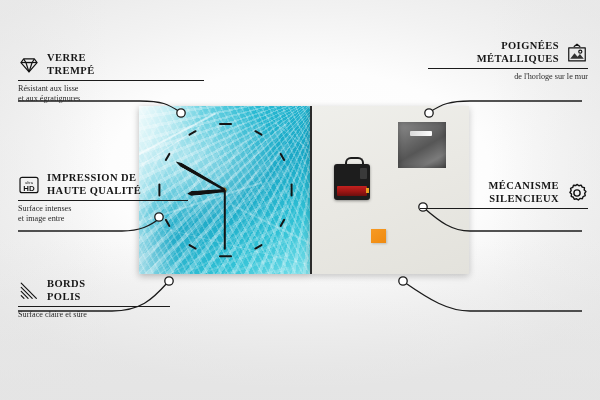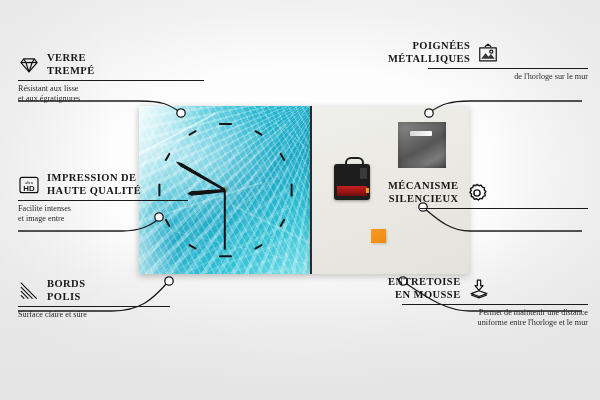--- a/index.html
+++ b/index.html
@@ -115,21 +115,21 @@
     position:absolute;width:5px;height:5px;border-radius:50%;
     background:#a8762c;left:50%;top:50%;transform:translate(-50%,-50%);
     box-shadow:0 0 2px rgba(0,0,0,.5);
   }
 
   
   .feature{position:absolute;width:200px;}
   .feature.left{text-align:left;}
   .feature.right{text-align:right;}
   .f-head{display:flex;align-items:center;gap:7px;}
-  .feature.right .f-head{}
+  .feature.right .f-head{justify-content:flex-end;}
   .f-title{
     font-family:"Liberation Serif", serif;
     font-weight:bold;font-size:10.5px;line-height:12.5px;
     letter-spacing:.45px;color:#161616;text-transform:uppercase;
   }
   .f-rule{height:1px;background:#1b1b1b;margin:3px 0 3px 0;}
   .f-sub{
     font-family:"Liberation Serif", serif;
     font-size:8.2px;line-height:10px;color:#2a2a2a;
   }
@@ -255,21 +255,21 @@
           <text x="12" y="10.6" font-family="Liberation Sans, sans-serif" font-size="4.4" fill="#121212" text-anchor="middle">ultra</text>
           <text x="12" y="18" font-family="Liberation Sans, sans-serif" font-size="8.6" font-weight="bold" fill="#121212" text-anchor="middle">HD</text>
         </svg>
       </span>
       <div>
         <div class="f-title">IMPRESSION DE</div>
         <div class="f-title">HAUTE QUALITÉ</div>
       </div>
     </div>
     <div class="f-rule rule-impression"></div>
-    <div class="f-sub">Facilite intenses</div>
+    <div class="f-sub">Surface intenses</div>
     <div class="f-sub">et image entre</div>
   </div>
 
   <div class="feature left" id="feat-bords">
     <div class="f-head">
       <span class="f-icon">
         <svg viewBox="0 0 24 24" stroke="#121212" stroke-width="1.25" stroke-linecap="round">
           <path d="M3.5 3.5 L20 20"></path>
             <path d="M3.5 8 L15.5 20"></path>
             <path d="M3.5 12.5 L11 20"></path>
@@ -313,32 +313,14 @@
       <span class="f-icon">
         <svg viewBox="0 0 24 24" fill="none" stroke="#121212" stroke-width="1.55" stroke-linejoin="round">
           <path d="M12 2.6 l2.1 1.5 2.4-.7 1.2 2.2 2.4.6-.2 2.5 1.8 1.7-1.3 2.1.6 2.4-2.3 1-.9 2.3-2.5-.3-1.8 1.7-2.1-1.3-2.4.6-1-2.3-2.3-.9.3-2.5-1.7-1.8 1.3-2.1-.6-2.4 2.3-1 .9-2.3 2.5.3z"></path>
           <circle cx="12" cy="12" r="3.4"></circle>
         </svg>
       </span>
     </div>
     <div class="f-rule rule-mecanisme"></div>
   </div>
 
-  <div class="feature right" id="feat-entretoise">
-    <div class="f-head">
-      <div>
-        <div class="f-title">ENTRETOISE</div>
-        <div class="f-title">EN MOUSSE</div>
-      </div>
-      <span class="f-icon">
-        <svg viewBox="0 0 24 24" fill="none" stroke="#121212" stroke-width="1.3" stroke-linejoin="round">
-          <path d="M10.2 2.3 h3.6 v6.1 h2.6 L12 13.4 L7.6 8.4 h2.6 z"></path>
-          <path d="M12 13.9 L20.6 17 L12 20.2 L3.4 17 Z"></path>
-          <path d="M3.4 18.6 L12 21.7 L20.6 18.6"></path>
-        </svg>
-      </span>
-    </div>
-    <div class="f-rule rule-entretoise"></div>
-    <div class="f-sub">Permet de maintenir une distance</div>
-    <div class="f-sub">uniforme entre l'horloge et le mur</div>
-  </div>
 
 </div>
 
 </body></html>

